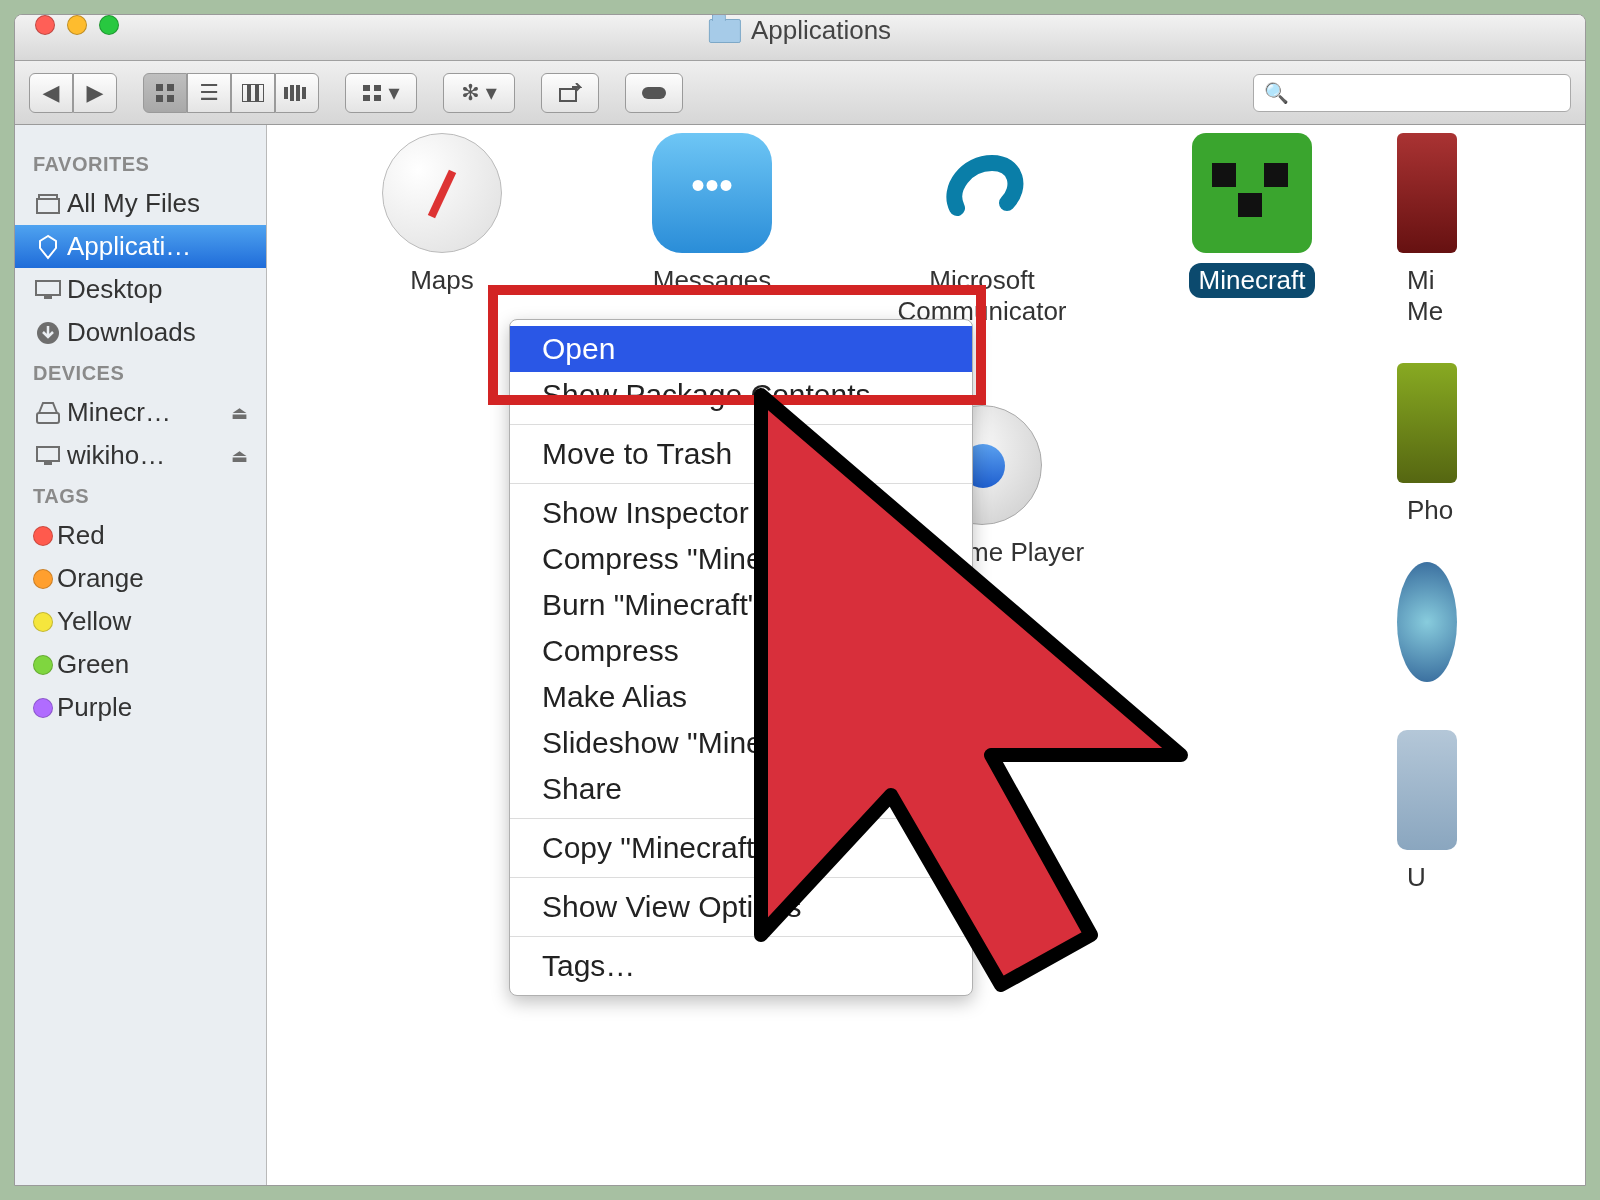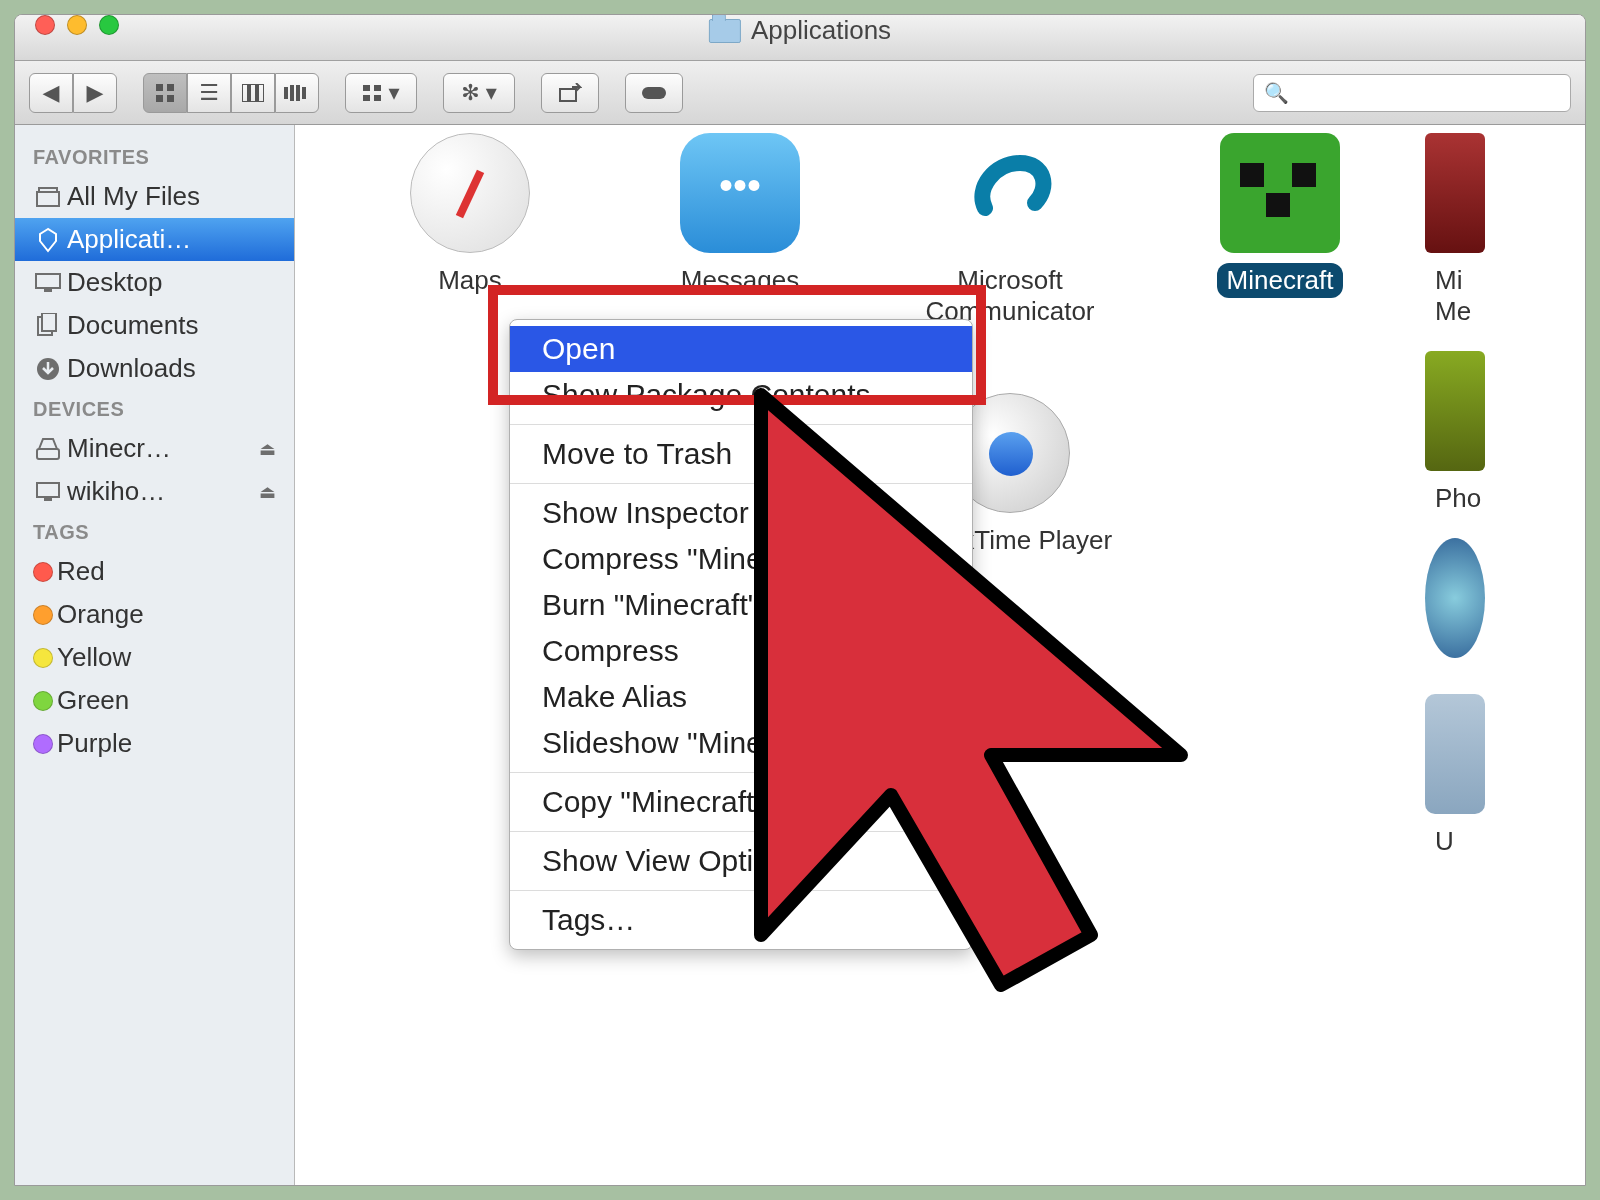--- a/index.html
+++ b/index.html
@@ -116,24 +116,24 @@
     align-items: center;
     padding: 0 10px;
     color: #888;
   }
   .window-body {
     flex: 1;
     display: flex;
     overflow: hidden;
   }
   .sidebar {
-    width: 280px;
+    width: 252px;
     background: #eaeef2;
     border-right: 1px solid #b9b9b9;
-    padding-top: 13px;
+    padding-top: 20px;
     overflow: hidden;
   }
   .sidebar-section-header {
     font-size: 20px;
     color: #8a8a8a;
     font-weight: bold;
     padding: 8px 18px 6px;
     letter-spacing: 0.5px;
   }
   .sidebar-item {
@@ -381,29 +381,20 @@
         <span class="sidebar-icon">
           <svg width="28" height="22" viewBox="0 0 28 22">
               <rect x="2" y="2" width="24" height="14" fill="none" stroke="currentColor" stroke-width="2"></rect>
               <rect x="10" y="16" width="8" height="4" fill="currentColor"></rect>
             </svg>
         </span>
         <span>Desktop</span>
       </div>
       <div class="sidebar-item">
         <span class="sidebar-icon">
-          <svg width="24" height="26" viewBox="0 0 24 26">
-              <rect x="2" y="4" width="14" height="18" fill="none" stroke="currentColor" stroke-width="2"></rect>
-              <rect x="6" y="0" width="14" height="18" fill="#eaeef2" stroke="currentColor" stroke-width="2"></rect>
-            </svg>
-        </span>
-        <span>Documents</span>
-      </div>
-      <div class="sidebar-item">
-        <span class="sidebar-icon">
           <svg width="26" height="26" viewBox="0 0 26 26">
               <circle cx="13" cy="13" r="11" fill="currentColor"></circle>
               <path d="M13 6 L13 16 M8 12 L13 17 L18 12" stroke="#eaeef2" stroke-width="2.5" fill="none"></path>
             </svg>
         </span>
         <span>Downloads</span>
       </div>
 
       <div class="sidebar-section-header">DEVICES</div>
       <div class="sidebar-item">
@@ -506,21 +497,21 @@
           <div class="app-item">
               <div class="app-icon" style="background:transparent"></div>
               <div class="app-label"></div>
             </div>
           <div class="app-item">
               <div class="app-icon" style="background:transparent"></div>
               <div class="app-label"></div>
             </div>
         </div>
 
-        <div class="partial-col" style="display:flex;flex-direction:column;gap:22px;margin-left:10px">
+        <div class="partial-col" style="display:flex;flex-direction:column;gap:34px;margin-left:10px">
           <div class="app-item">
             <div class="app-icon" style="background:linear-gradient(#a33,#611);border-radius:6px"></div>
             <div class="app-label"><span>Mi</span><br><span>Me</span></div>
           </div>
           <div class="app-item">
             <div class="app-icon" style="background:linear-gradient(#8a2,#561);border-radius:6px"></div>
             <div class="app-label">Pho</div>
           </div>
           <div class="app-item">
             <div class="app-icon" style="background:radial-gradient(circle,#8cd,#369);border-radius:50%"></div>
@@ -541,20 +532,21 @@
     <div class="menu-item">Show Package Contents</div>
     <div class="menu-sep"></div>
     <div class="menu-item">Move to Trash</div>
     <div class="menu-sep"></div>
     <div class="menu-item">Show Inspector</div>
     <div class="menu-item">Compress "Minecraft"</div>
     <div class="menu-item">Burn "Minecraft" to Disc</div>
     <div class="menu-item">Compress</div>
     <div class="menu-item">Make Alias</div>
     <div class="menu-item">Slideshow "Minecraft"</div>
+    <div class="menu-item">Share</div>
     <div class="menu-sep"></div>
     <div class="menu-item">Copy "Minecraft"</div>
     <div class="menu-sep"></div>
     <div class="menu-item">Show View Options</div>
     <div class="menu-sep"></div>
     <div class="menu-item">Tags…</div>
   </div>
 
   <div class="red-highlight-box"></div>
 

